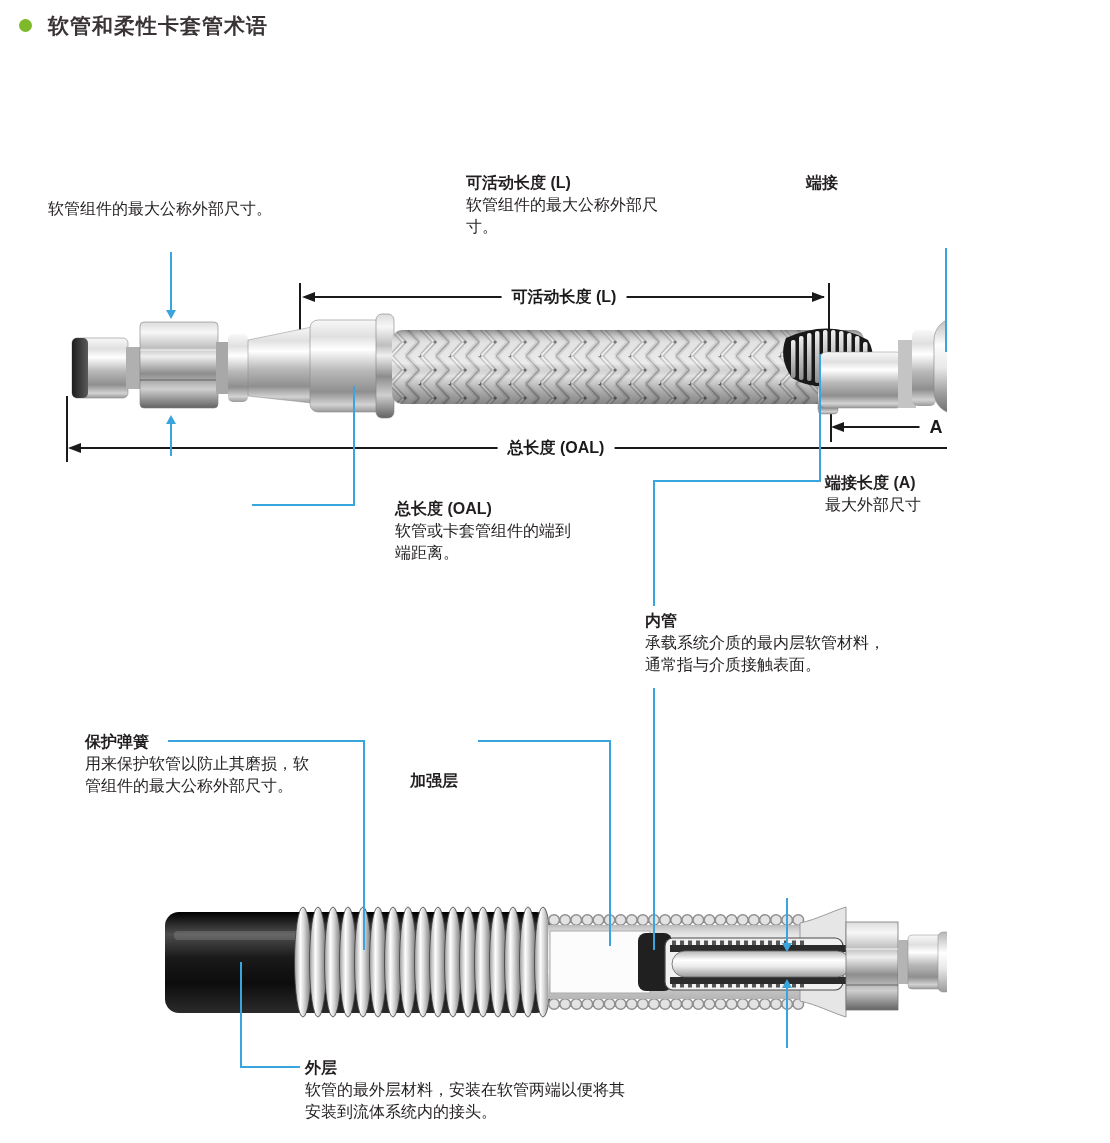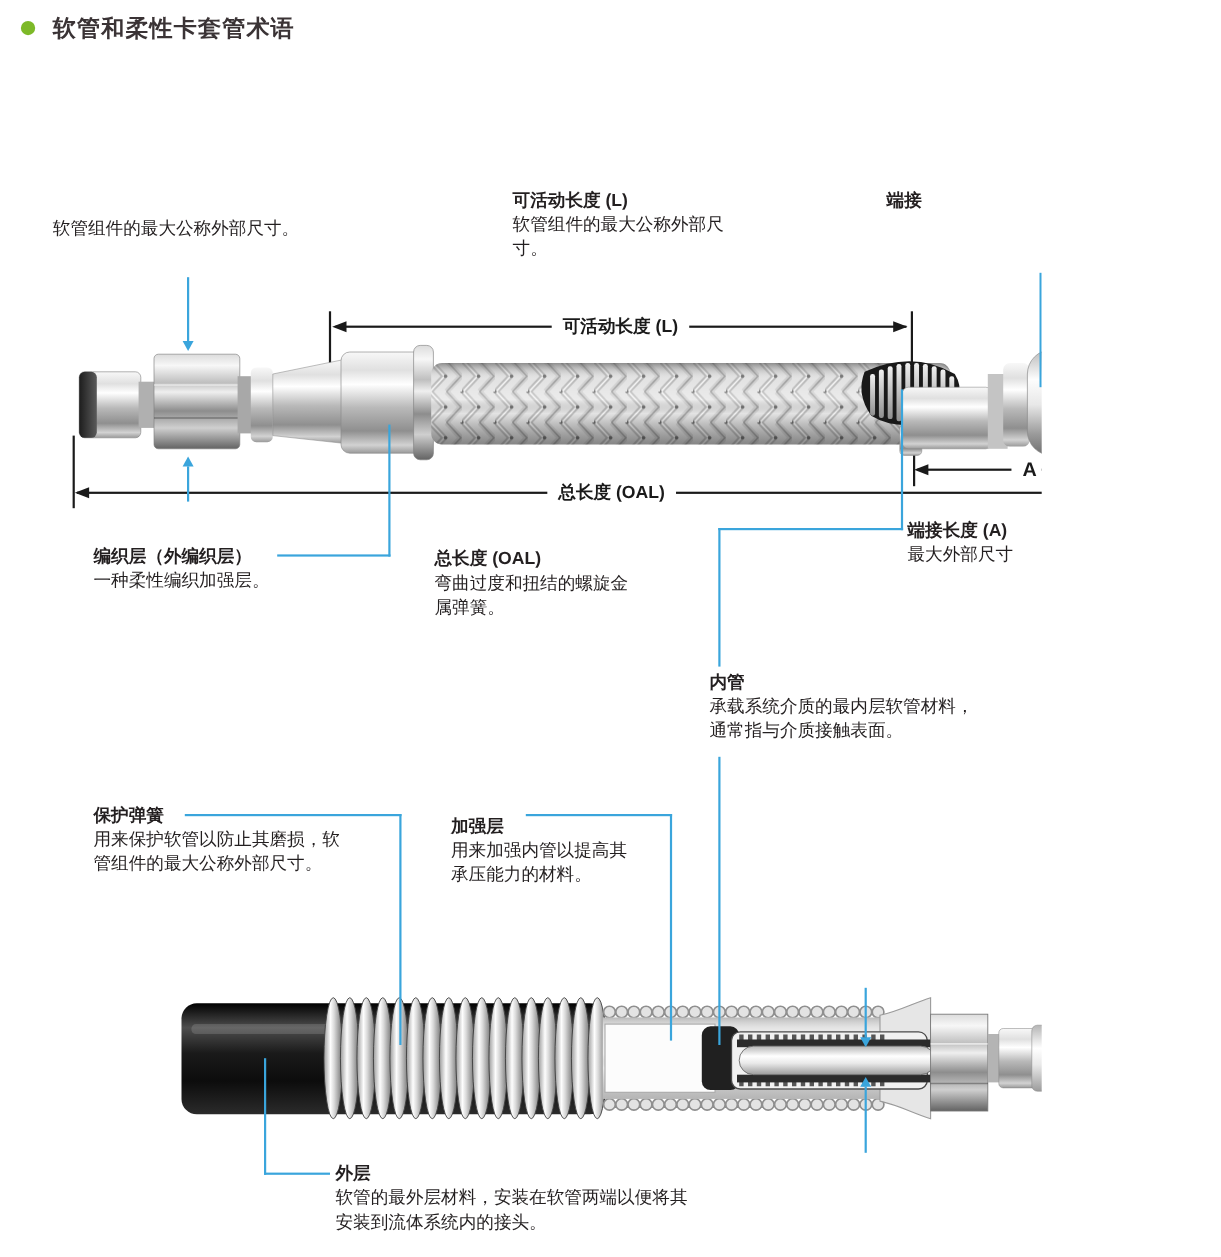--- a/index.html
+++ b/index.html
@@ -281,48 +281,43 @@
 
   <div class="callout" style="left:466px;top:172px;width:205px;">
     <div class="c-title">可活动长度 (L)</div>
     <div class="c-desc">软管组件的最大公称外部尺寸。</div>
   </div>
 
   <div class="callout" style="left:806px;top:172px;width:235px;">
     <div class="c-title">端接</div>
   </div>
 
-  <div class="callout" style="left:85px;top:496px;width:260px;">
-    <div class="c-title">编织层（外编织层）</div>
-    <div class="c-desc">一种柔性编织加强层。</div>
-  </div>
 
   <div class="callout" style="left:395px;top:498px;width:190px;">
     <div class="c-title">总长度 (OAL)</div>
-    <div class="c-desc">弯曲过度和扭结的螺旋金属弹簧。</div>
+    <div class="c-desc">软管或卡套管组件的端到端距离。</div>
   </div>
 
   <div class="callout" style="left:825px;top:472px;width:200px;">
     <div class="c-title">端接长度 (A)</div>
     <div class="c-desc">最大外部尺寸</div>
   </div>
 
   <div class="callout" style="left:645px;top:610px;width:255px;background:#fff;">
     <div class="c-title">内管</div>
     <div class="c-desc">承载系统介质的最内层软管材料，通常指与介质接触表面。</div>
   </div>
 
   <div class="callout" style="left:85px;top:731px;width:235px;">
     <div class="c-title">保护弹簧</div>
     <div class="c-desc">用来保护软管以防止其磨损，软管组件的最大公称外部尺寸。</div>
   </div>
 
-  <div class="callout" style="left:410px;top:741px;width:175px;font-family:Liberation Serif, serif;">
+  <div class="callout" style="left:410px;top:770px;width:175px;font-family:Liberation Serif, serif;">
     <div class="c-title">加强层</div>
-    <div class="c-desc">用来加强内管以提高其承压能力的材料。</div>
   </div>
 
   <div class="callout" style="left:305px;top:1057px;width:335px;">
     <div class="c-title">外层</div>
     <div class="c-desc">软管的最外层材料，安装在软管两端以便将其安装到流体系统内的接头。</div>
   </div>
 
 
 </div>
 

